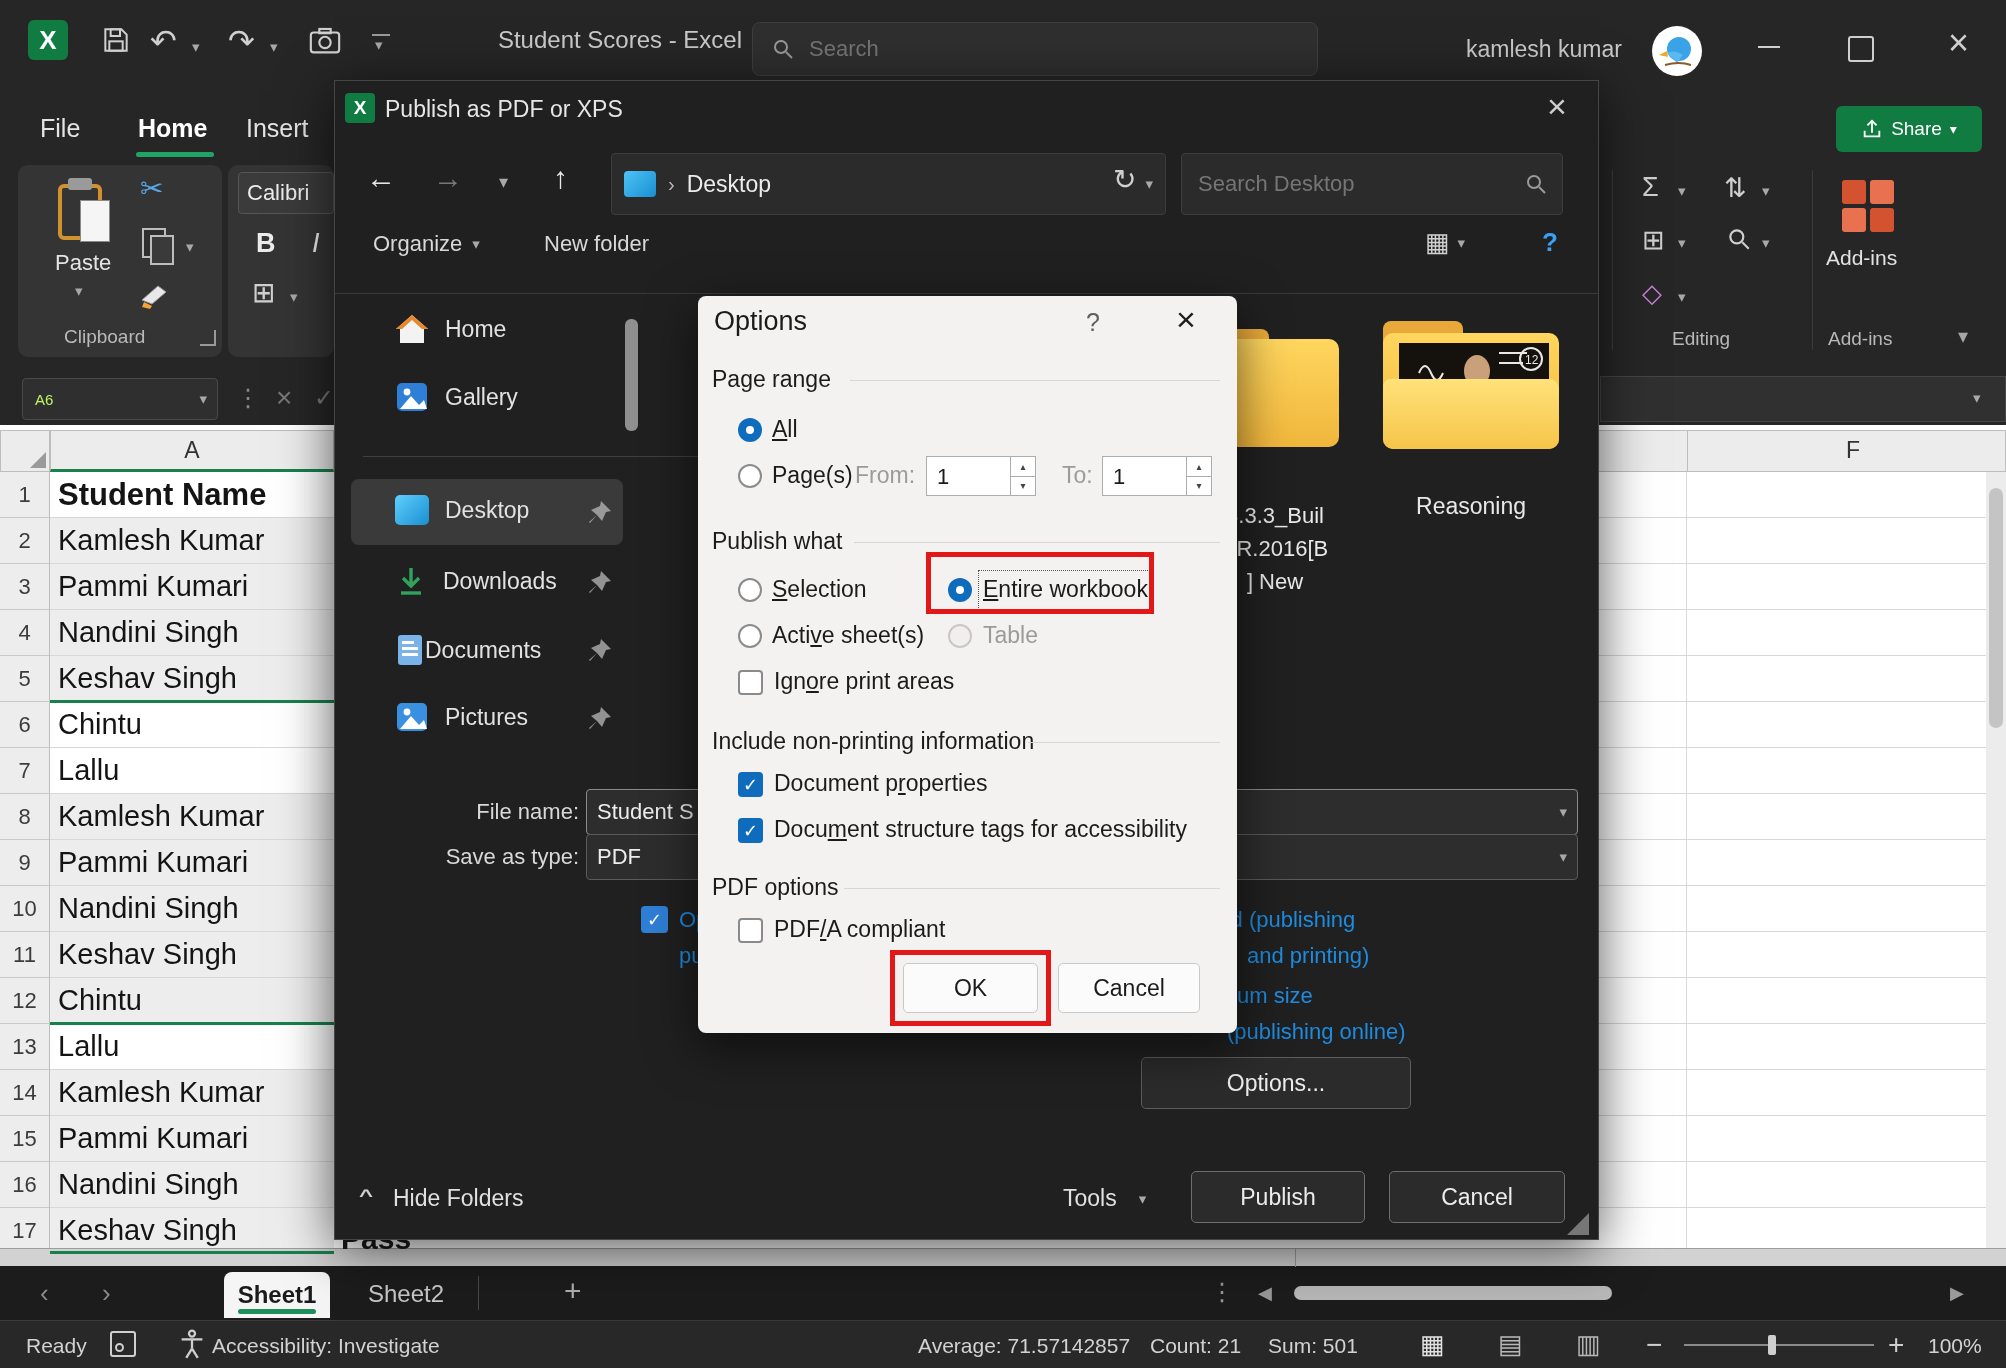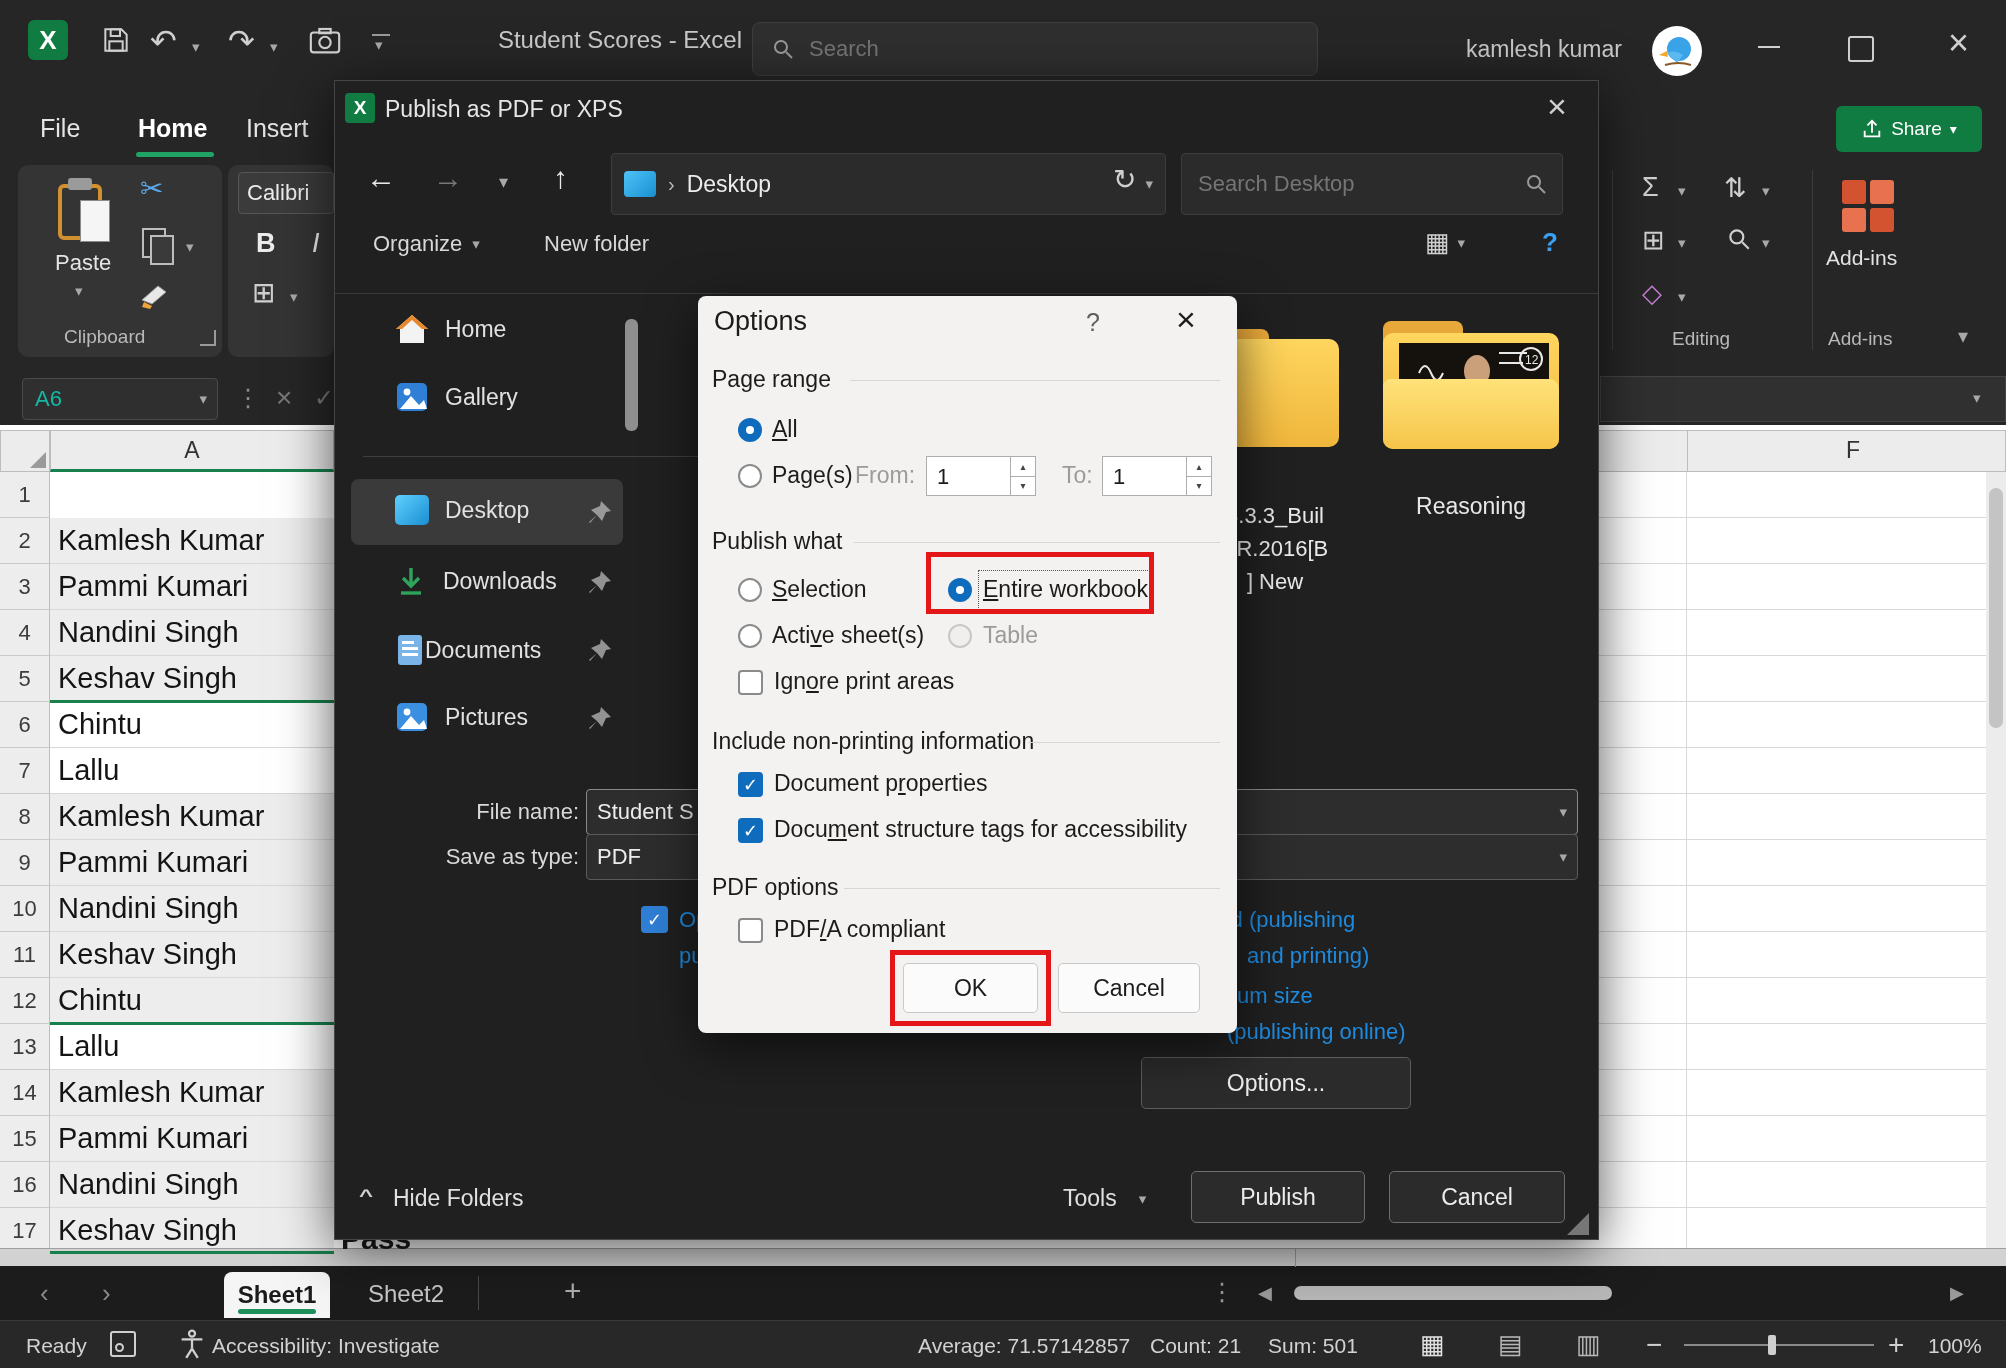--- a/index.html
+++ b/index.html
@@ -186,21 +186,21 @@
     <div style="background:#d35230;border-radius:3px;"></div>
       <div style="background:#e8714f;border-radius:3px;"></div>
     <div style="background:#e8714f;border-radius:3px;"></div>
       <div style="background:#d35230;border-radius:3px;"></div>
   </div>
   <div class="ab" style="left:1826px;top:246px;font-size:21px;color:#e2e2e2;">Add-ins</div>
   <div class="ab grouplabel" style="left:1828px;top:328px;">Add-ins</div>
   <div class="ab chev" style="left:1958px;top:324px;font-size:20px;">▾</div>
 
   <div class="ab fx" style="left:22px;top:378px;width:196px;height:42px;background:#2f2f2f;border:1px solid #4a4a4a;border-radius:4px;padding-left:12px;box-sizing:border-box;">
-    <span style="font-size:22px;color:#14b8a6;">A6</span>
+    <span style="font-size:15px;color:#bef264;">A6</span>
     <span class="chev" style="margin-left:auto;margin-right:10px;">▾</span>
   </div>
   <div class="ab" style="left:236px;top:384px;font-size:24px;color:#8a8a8a;">⋮</div>
   <div class="ab" style="left:276px;top:382px;font-size:28px;color:#777;">×</div>
   <div class="ab" style="left:314px;top:384px;font-size:24px;color:#777;">✓</div>
   <div class="ab" style="left:1600px;top:376px;width:406px;height:46px;background:#303030;border:1px solid #454545;box-sizing:border-box;">
     <span class="chev ab" style="left:372px;top:12px;">▾</span>
   </div>
 
   <div class="ab" style="left:0;top:425px;width:2006px;height:841px;background:#fff;"></div>
@@ -210,20 +210,21 @@
   <div class="ab hdr ctr" style="left:50px;top:430px;width:284px;height:42px;font-size:23px;border-bottom:3px solid #17804d;">A</div>
   <div class="ab hdr" style="left:1597px;top:430px;width:409px;height:42px;">
     <div class="ab ctr" style="left:248px;top:6px;font-size:23px;color:#333;">F</div>
     <div class="ab" style="left:89px;top:0;width:1px;height:42px;background:#bdbdbd;"></div>
   </div>
 
   <div class="ab" style="left:0;top:472px;">
 
       <div class="srow">
         <div class="rnum">1</div>
+        <div class="rcell">Student Name</div>
       </div>
 
       <div class="srow">
         <div class="rnum">2</div>
         <div class="rcell">Kamlesh Kumar</div>
       </div>
 
       <div class="srow">
         <div class="rnum">3</div>
         <div class="rcell">Pammi Kumari</div>

